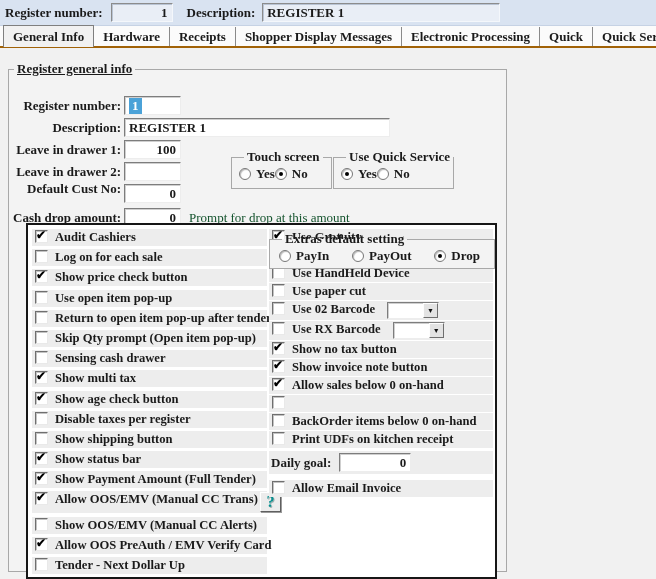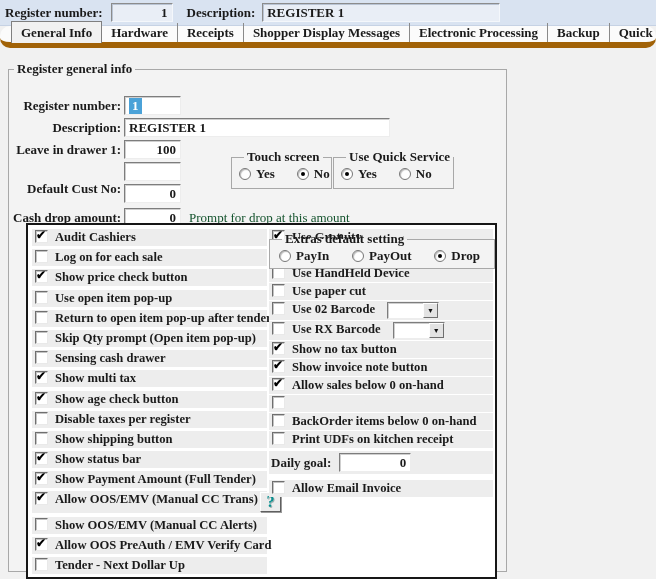--- a/index.html
+++ b/index.html
@@ -27,23 +27,22 @@
     overflow: hidden; white-space: nowrap;
   }
   .hfield.small { width: 62px; margin-left: 8px; justify-content: flex-end; }
   .hfield.wide  { width: 238px; margin-left: 7px; }
   .hlabel { white-space: nowrap; }
   .hlabel.desc { margin-left: 14px; }
 
   
   .tabbar {
     height: 22px; background: #fbfbfb;
-    display: flex; align-items: flex-end; padding-left: 11px;
-    border-bottom: 6px solid #a16207;
-    border-radius: 10px;
+    display: flex; align-items: flex-end; padding-left: 3px;
+    border-bottom: 2px solid #a16207;
   }
   .tab {
     padding: 2px 9px 3px; white-space: nowrap; cursor: default;
     border-right: 1px solid #8a8a8a; height: 19px;
   }
   .tab.active {
     background: #f1f1f1;
     border: 1px solid #7f7f7f; border-bottom: none;
     height: 22px; margin-bottom: -1px; padding-top: 3px;
     border-right: 1px solid #7f7f7f;
@@ -51,39 +50,39 @@
 
   
   .content { position: relative; height: 531px; background: #f1f1f1; }
 
   fieldset.groupbox {
     border: 1px solid #a8a8a8; background: #f3f3f3;
     position: absolute;
   }
   fieldset.groupbox legend { padding: 0 3px; margin-left: 5px; white-space: nowrap; }
 
-  .main-group { left: 8px; top: 13px; width: 499px; height: 511px; }
+  .main-group { left: 8px; top: 13px; width: 499px; height: 511px; text-decoration: underline; }
 
   
   .flabel { position: absolute; left: 4px; width: 108px; text-align: right; white-space: nowrap; }
   .field {
     position: absolute; height: 19px; background: #fff;
     border: 1px solid #7d7d7d;
     border-bottom-color: #ededed; border-right-color: #ededed;
     box-shadow: inset 1px 1px 0 #cfcfcf;
     display: flex; align-items: center; padding: 0 4px;
     overflow: hidden; white-space: nowrap;
   }
   .field.num { justify-content: flex-end; }
   .sel-val { background: #4ba2d8; color: #fff; padding: 0 3px; }
   .rednote { position: absolute; font-weight: normal; color: #14532d; white-space: nowrap; }
 
   
   .radio-fs { padding: 1px 0 0 7px; }
-  .radio-row { display: flex; align-items: center; gap: 22px; }
+  .radio-row { display: flex; align-items: center; }
   .ritem { display: inline-flex; align-items: center; gap: 5px; }
   .radio {
     width: 12px; height: 12px; border-radius: 50%;
     background: #fff; border: 1px solid #777;
     box-shadow: inset 1px 1px 1px #bbb;
     position: relative; flex: 0 0 auto;
   }
   .radio.sel::after {
     content: ""; position: absolute; left: 3px; top: 3px;
     width: 4px; height: 4px; border-radius: 50%; background: #000;
@@ -158,21 +157,21 @@
     <span>REGISTER 1</span>
   </div>
 </div>
 
 <div class="tabbar">
     <div class="tab active">General Info</div>
     <div class="tab">Hardware</div>
     <div class="tab">Receipts</div>
     <div class="tab">Shopper Display Messages</div>
     <div class="tab">Electronic Processing</div>
-    <div class="tab">Backup</div>
+    <div class="tab">Quick</div>
     <div class="tab">Quick Service Setup</div>
   </div>
 
 <div class="content">
   <fieldset class="groupbox main-group">
     <legend>Register general info</legend>
 
     <div class="flabel" style="top:21px">Register number:</div>
     <div class="field" style="left:115px;top:19px;width:57px">
       <span class="sel-val">1</span>
@@ -181,20 +180,21 @@
     <div class="flabel" style="top:43px">Description:</div>
     <div class="field" style="left:115px;top:41px;width:266px">
       <span>REGISTER 1</span>
     </div>
 
     <div class="flabel" style="top:65px">Leave in drawer 1:</div>
     <div class="field num" style="left:115px;top:63px;width:57px">
       <span>100</span>
     </div>
 
+    <div class="flabel" style="top:87px">Leave in drawer 2:</div>
     <div class="field num" style="left:115px;top:85px;width:57px">
       <span></span>
     </div>
 
     <div class="flabel" style="top:104px">Default Cust No:</div>
     <div class="field num" style="left:115px;top:107px;width:57px">
       <span>0</span>
     </div>
 
     <div class="flabel" style="top:133px">Cash drop amount:</div>

